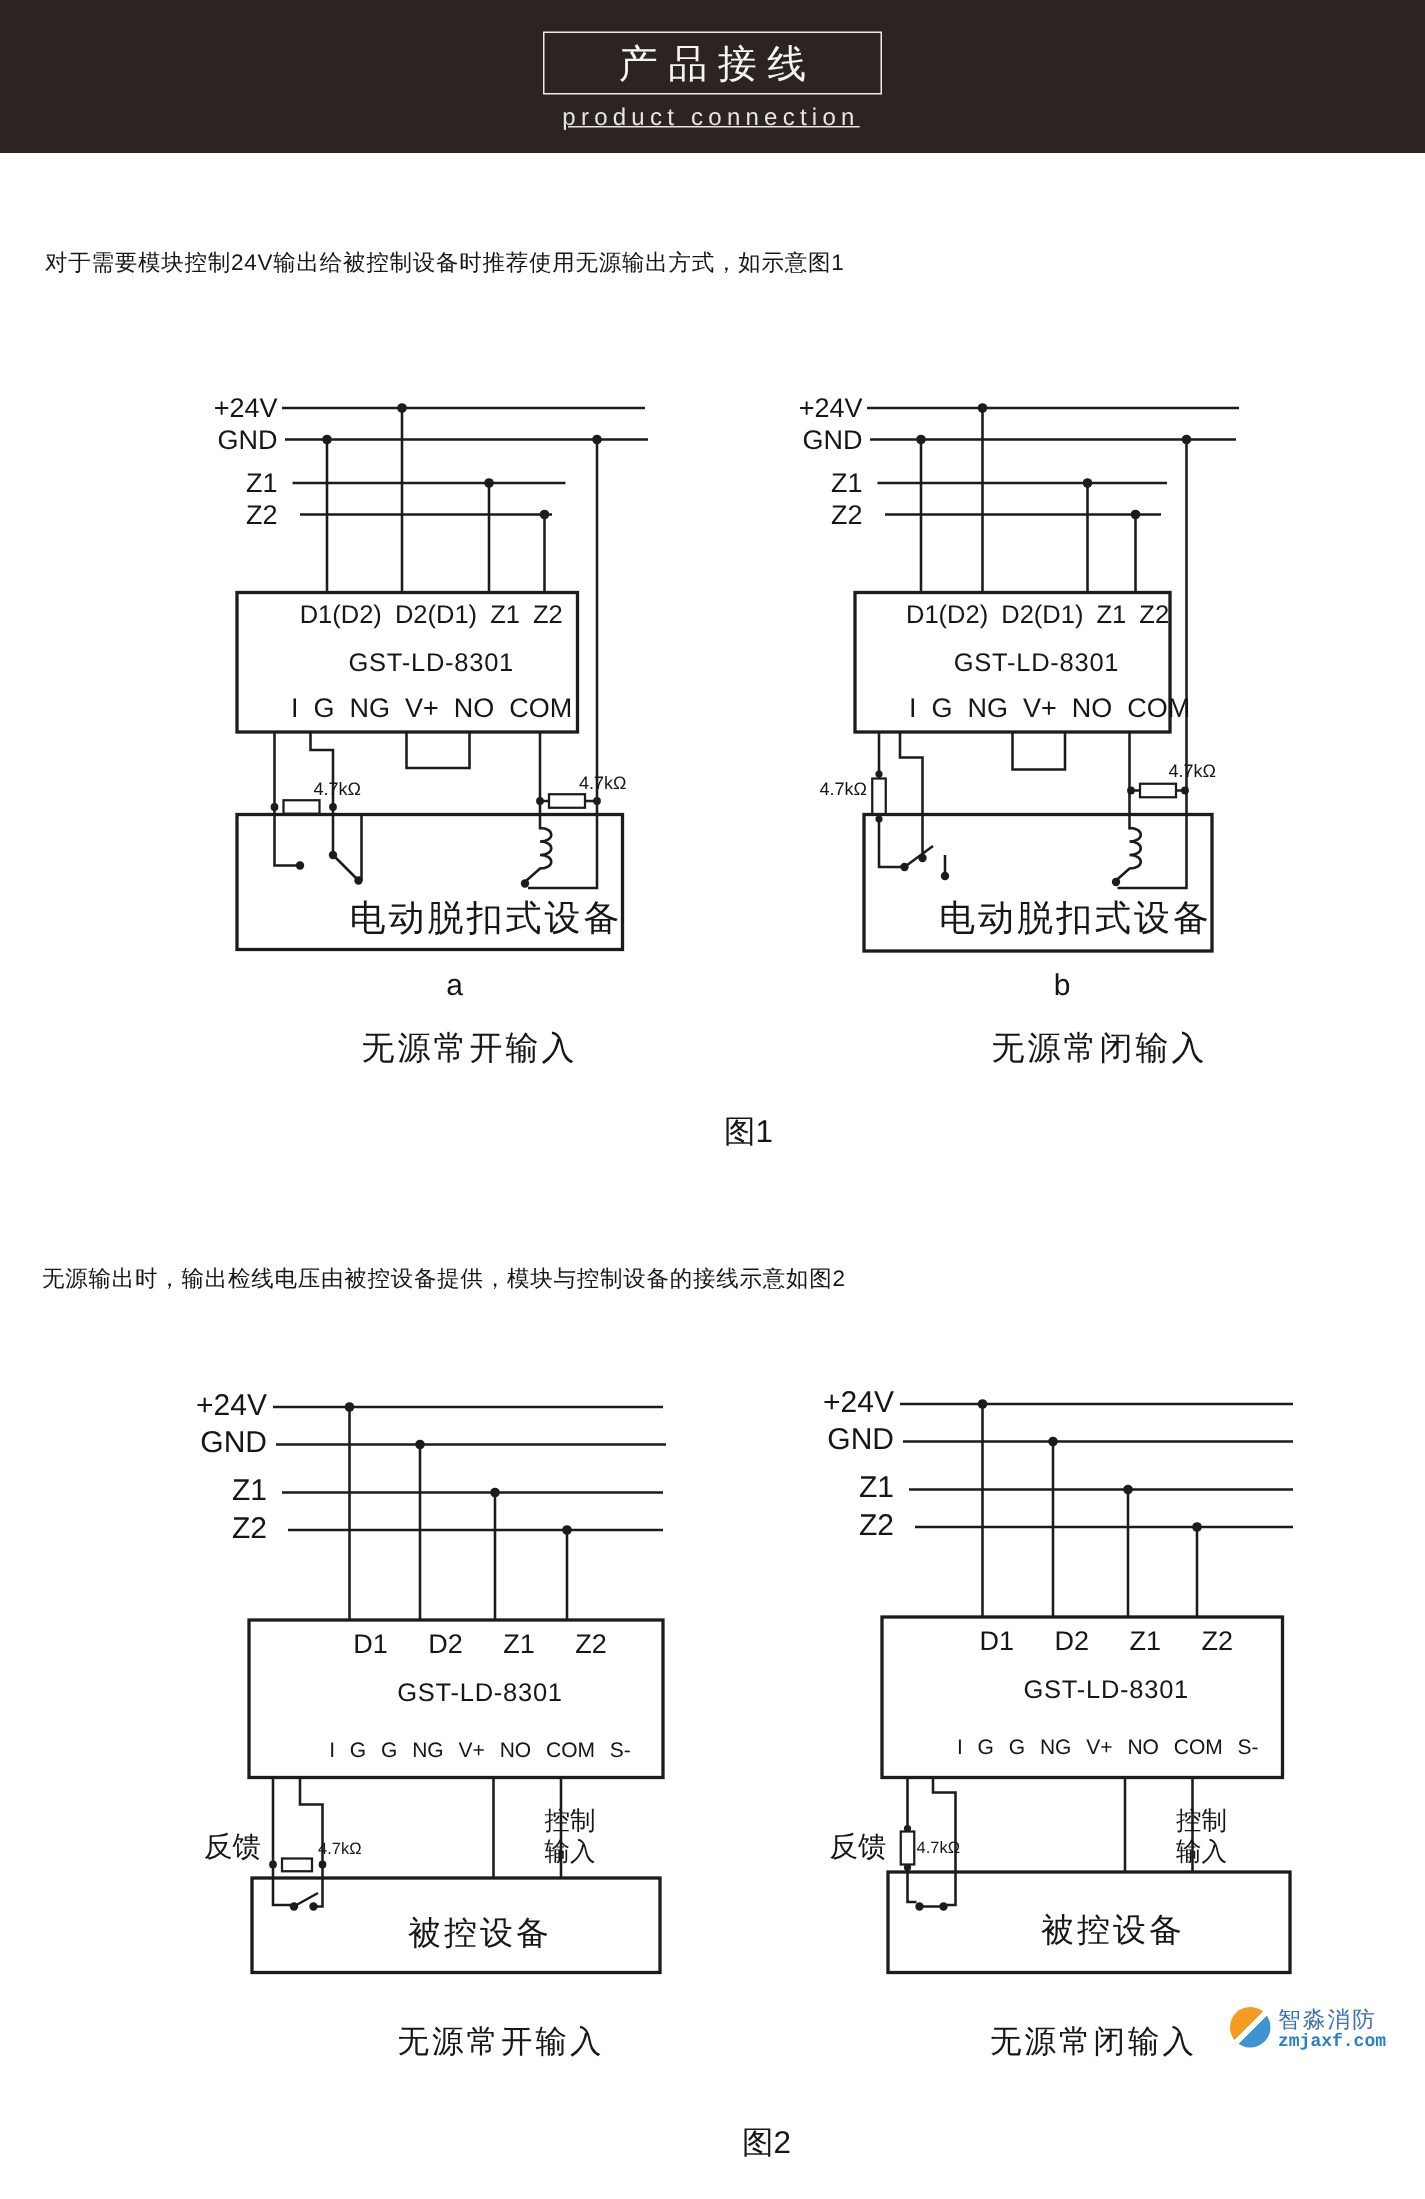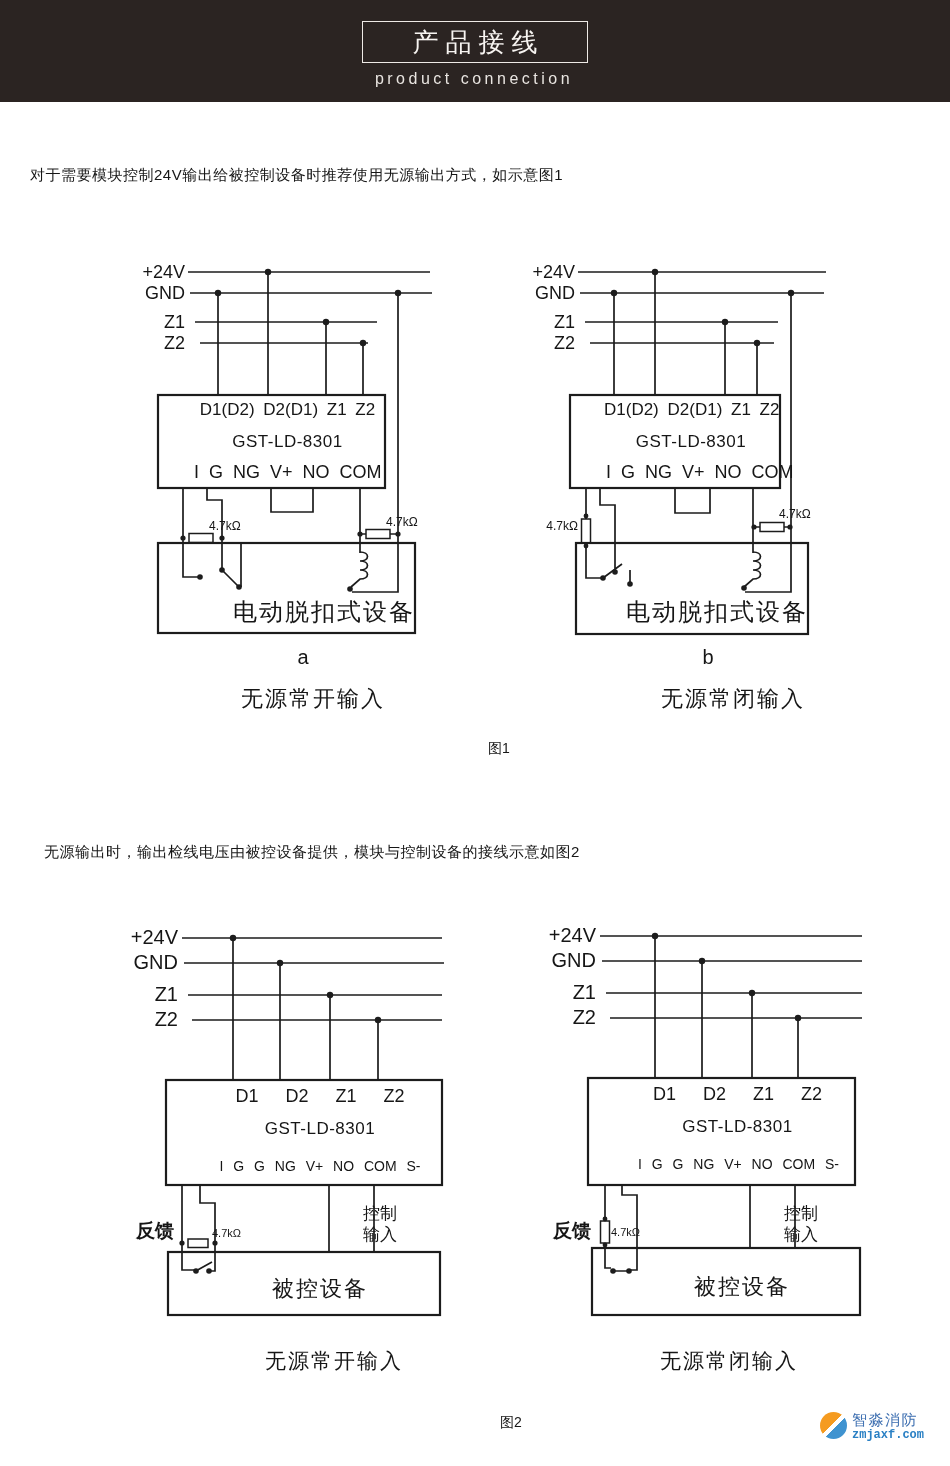--- a/index.html
+++ b/index.html
@@ -18,29 +18,29 @@
   .hdr .title-box {
     position:absolute; left:362px; top:21px; width:226px; height:42px;
     border:1.5px solid #eeeae6; display:flex; align-items:center; justify-content:center;
   }
   .hdr .title {
     font-size:26px; font-weight:400; color:#f7f4f1; letter-spacing:7px;
     text-indent:7px; white-space:nowrap;
   }
   .hdr .subtitle {
     position:absolute; left:0; top:70px; width:948px; text-align:center;
-    font-size:16px; font-weight:300; color:#e9e5e1; letter-spacing:3.5px;
+    font-size:16px; font-weight:300; color:#e9e5e1; letter-spacing:3.5px;text-decoration:underline;
   }
   
   .para {
     position:absolute; font-size:15px; color:#161616; letter-spacing:0.5px;
     white-space:nowrap;
   }
   .p1 { left:30px; top:166px; }
-  .p2 { left:44px; top:843px; }
+  .p2 { left:28px; top:843px; }
   
   svg.wiring { position:absolute; left:0; top:0; pointer-events:none; }
   .wire   { stroke:#1c1c1c; stroke-width:1.7; fill:none; }
   .boxln  { stroke:#1c1c1c; stroke-width:2.2; fill:none; }
   .res    { stroke:#1c1c1c; stroke-width:1.5; fill:#ffffff; }
   .dot    { fill:#1c1c1c; stroke:none; }
   
   .lbl { position:absolute; white-space:nowrap; color:#161616; }
   .r   { text-align:right; }
   .c   { text-align:center;padding-left:32px; }
@@ -51,25 +51,25 @@
   .pins2-top { font-size:18px; word-spacing:22px; }
   .pins2-bot { font-size:14px; word-spacing:6px; }
   .model { font-size:17px; letter-spacing:0.5px; }
   .ohm  { font-size:12px; }
   .ohm2 { font-size:11px; }
   .devlbl  { font-size:24px; letter-spacing:2px;text-align:right; }
   .devlbl2 { font-size:22px; letter-spacing:2px; }
   .tag { font-size:20px; }
   .cap { font-size:22px; letter-spacing:2px; }
   .cap2 { font-size:21px; letter-spacing:2px; }
-  .figcap { font-size:14px; }
-  .fb { font-size:19px;font-weight:bold; }
+  .figcap { font-size:21px; }
+  .fb { font-size:19px; }
   .ctl { font-size:17px; line-height:20px; }
   
-  .wm { position:absolute; left:820px; top:1410px; width:120px; height:34px; }
+  .wm { position:absolute; left:820px; top:1336px; width:120px; height:34px; }
   .wm .logo {
     position:absolute; left:0; top:2px; width:27px; height:27px; border-radius:50%;
     background:linear-gradient(135deg,#f59b20 0 46%,#ffffff 46% 56%,#3f93d0 56% 100%);
   }
   .wm .brand { position:absolute; left:32px; top:1px; font-size:15px; letter-spacing:1.5px; color:#3c6eb0; font-weight:400; white-space:nowrap; }
   .wm .site  { position:absolute; left:32px; top:18px; font-size:12px; font-weight:700; color:#2a80c4; font-family:"Liberation Mono","DejaVu Sans Mono",monospace; white-space:nowrap; }
 </style>
 </head>
 <body>
 

